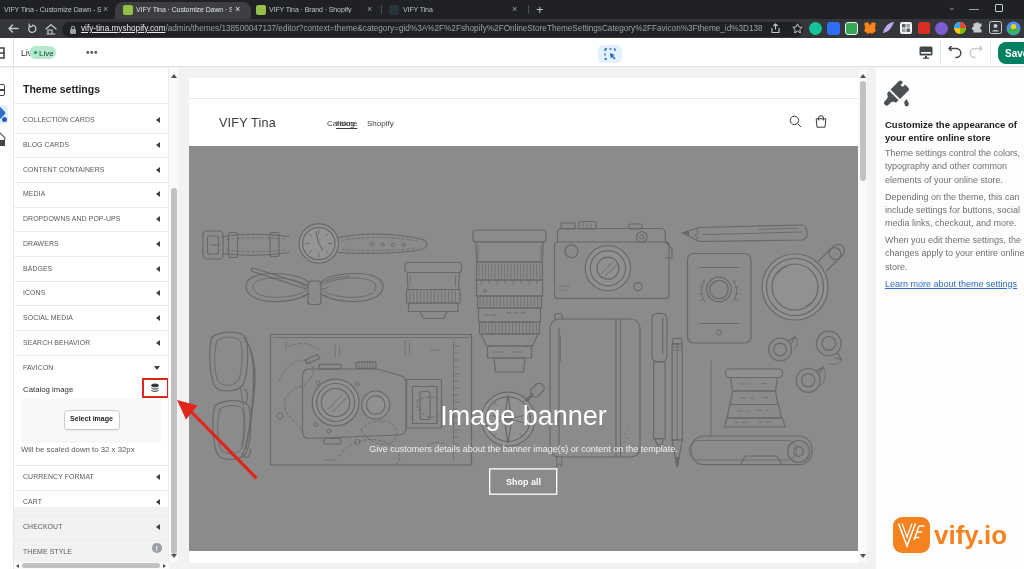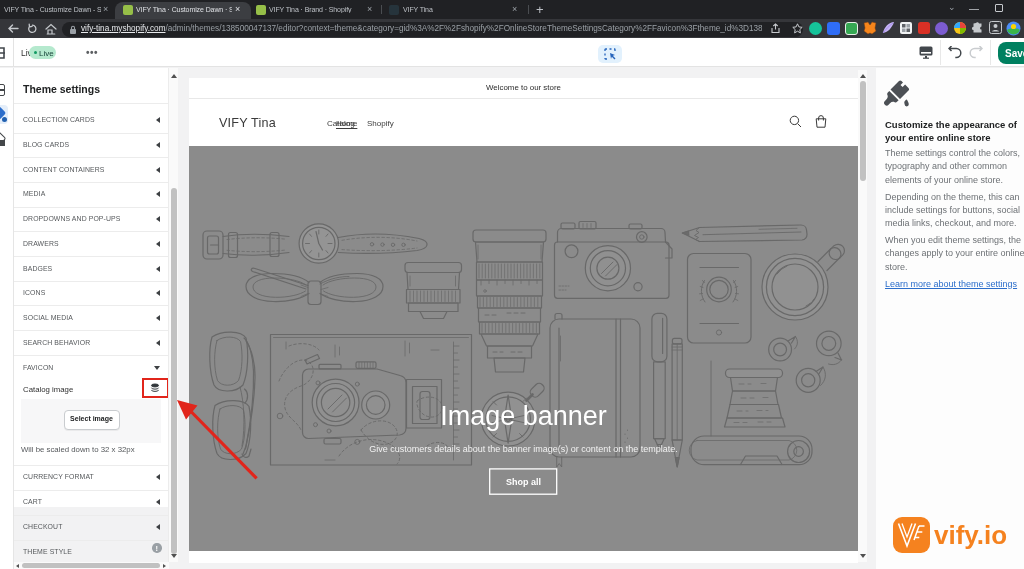--- a/index.html
+++ b/index.html
@@ -225,21 +225,20 @@
   <div class="abs" style="left:2px;top:6px;width:0;height:0;border-left:3px solid transparent;border-right:3px solid transparent;border-bottom:4px solid #505050;"></div>
   <div class="abs" style="left:2px;top:120px;width:6px;height:366px;background:#c1c1c1;border-radius:3px;"></div>
   <div class="abs" style="left:2px;top:486px;width:0;height:0;border-left:3px solid transparent;border-right:3px solid transparent;border-top:4px solid #505050;"></div>
 </div>
 <div class="abs" id="hscroll" style="left:14px;top:562px;width:155px;height:7px;background:#fafafa;">
   <div class="abs" style="left:2px;top:1.5px;width:0;height:0;border-top:2.8px solid transparent;border-bottom:2.8px solid transparent;border-right:3.8px solid #505050;"></div>
   <div class="abs" style="left:8px;top:1px;width:138px;height:5px;background:#c1c1c1;border-radius:2.5px;"></div>
   <div class="abs" style="left:148.5px;top:1.5px;width:0;height:0;border-top:2.8px solid transparent;border-bottom:2.8px solid transparent;border-left:3.8px solid #505050;"></div>
 </div>
 <div class="abs" id="preview" style="left:189px;top:78px;width:669px;height:485px;background:#fff;">
-  <div class="abs" style="left:0;top:5px;width:669px;text-align:center;font-size:7.9px;color:#2c2c2c;">Welcome to our store</div>
   <div class="abs" style="left:0;top:19.5px;width:669px;height:1px;background:#e8e8e8;"></div>
   <div class="abs" style="left:30px;top:38px;font-size:12.6px;letter-spacing:0.2px;color:#3a3a3a;">VIFY Tina</div>
   <div class="abs" style="left:104px;top:41px;font-size:8px;color:#3c3c3c;text-decoration:underline;text-underline-offset:2px;padding-left:43px;">Home</div>
   <div class="abs" style="left:138px;top:41px;font-size:8px;color:#3c3c3c;text-align:center;">Catalog</div>
   <div class="abs" style="left:178px;top:41px;font-size:8px;color:#3c3c3c;">Shopify</div>
   <svg class="abs" style="left:600px;top:36.5px;" width="13" height="13" viewBox="0 0 13 13">
         <circle cx="5.4" cy="5.4" r="4.2" fill="none" stroke="#3a3a3a" stroke-width="1"></circle>
         <path d="M8.6 8.6 L12 12" stroke="#3a3a3a" stroke-width="1"></path>
       </svg>
   <svg class="abs" style="left:625px;top:36.5px;" width="14" height="13" viewBox="0 0 14 13">

